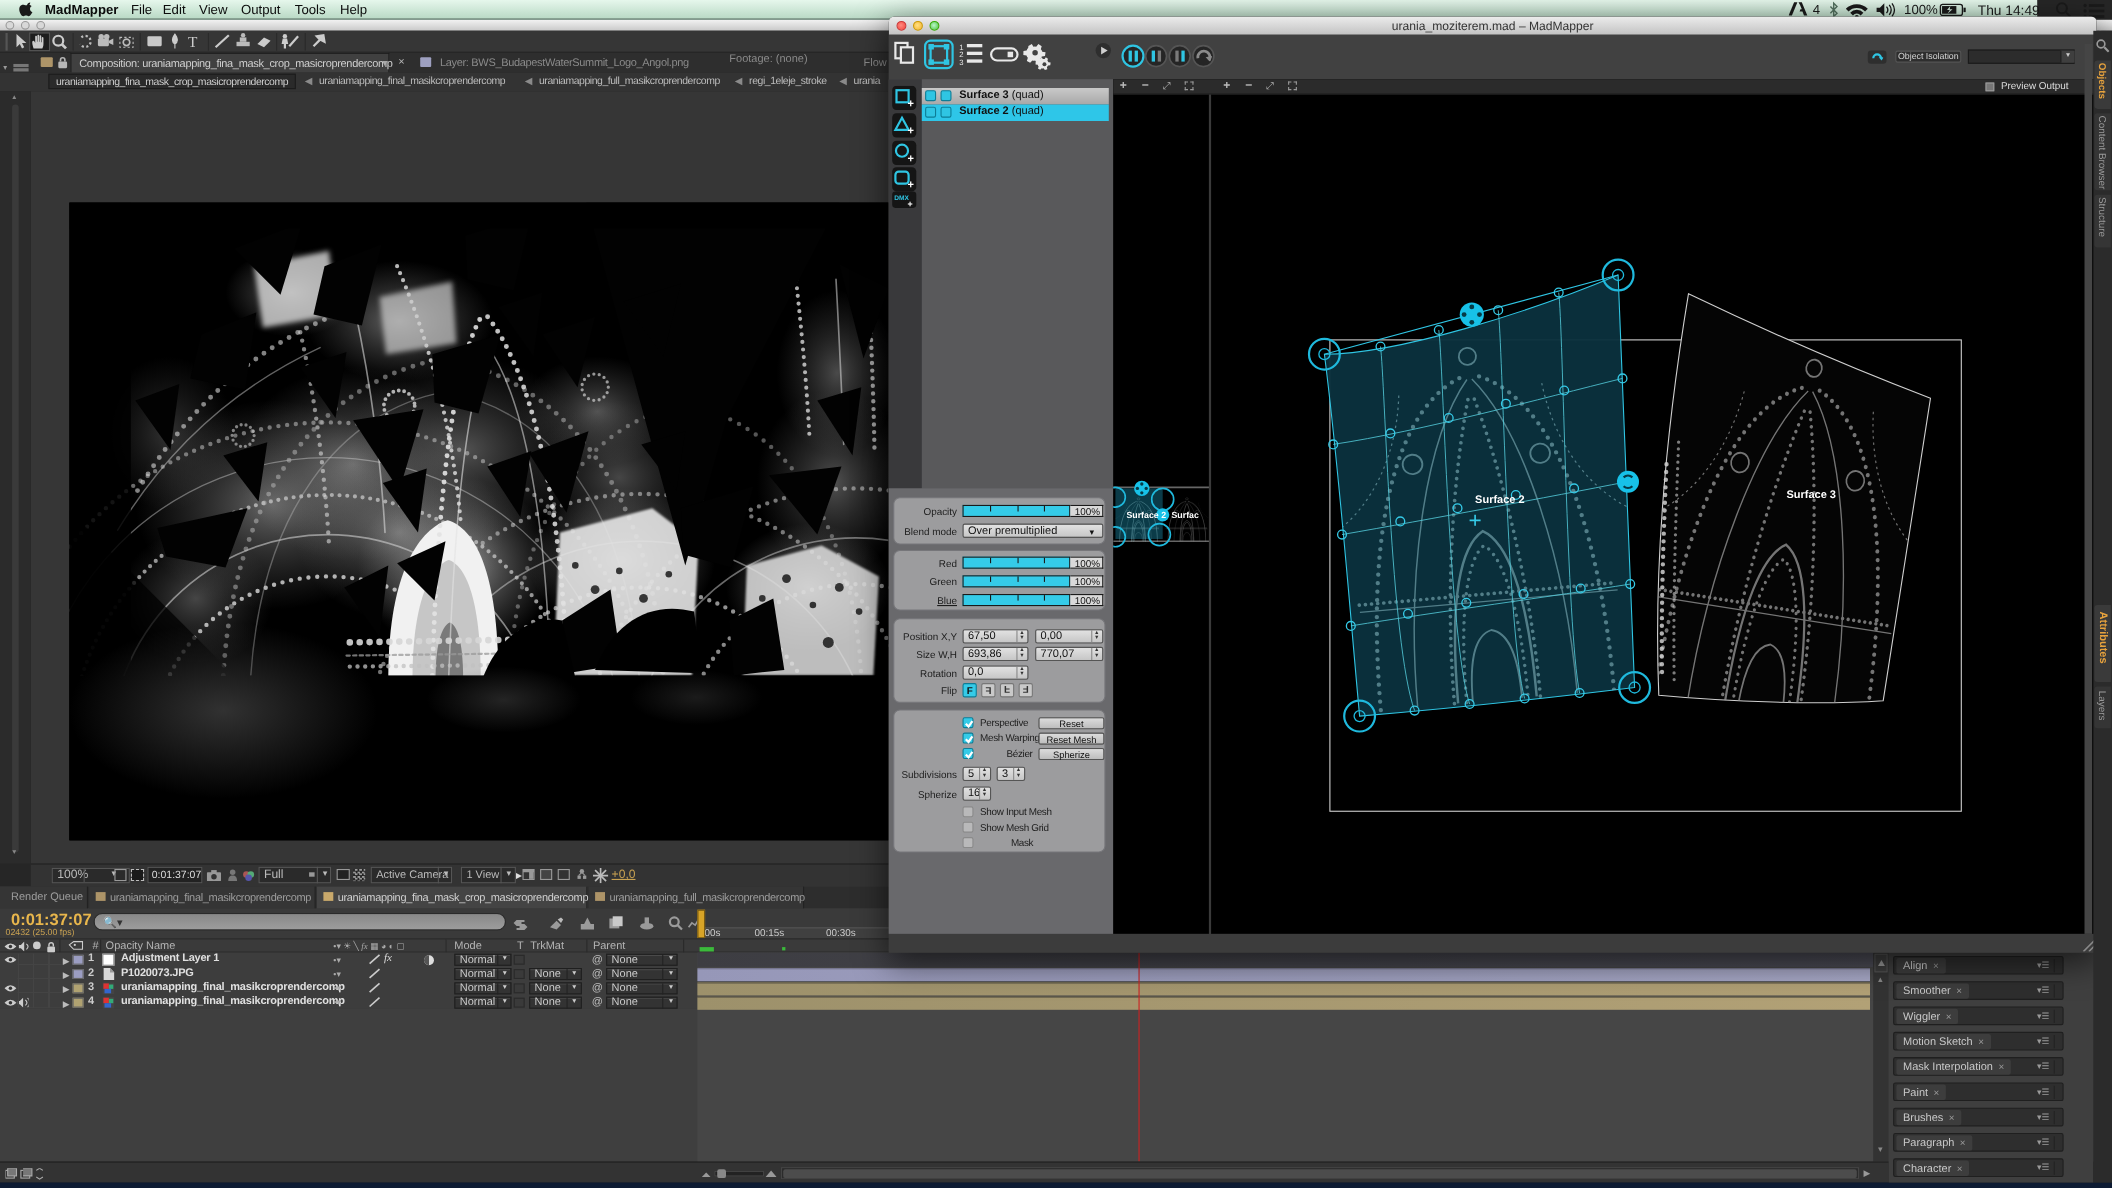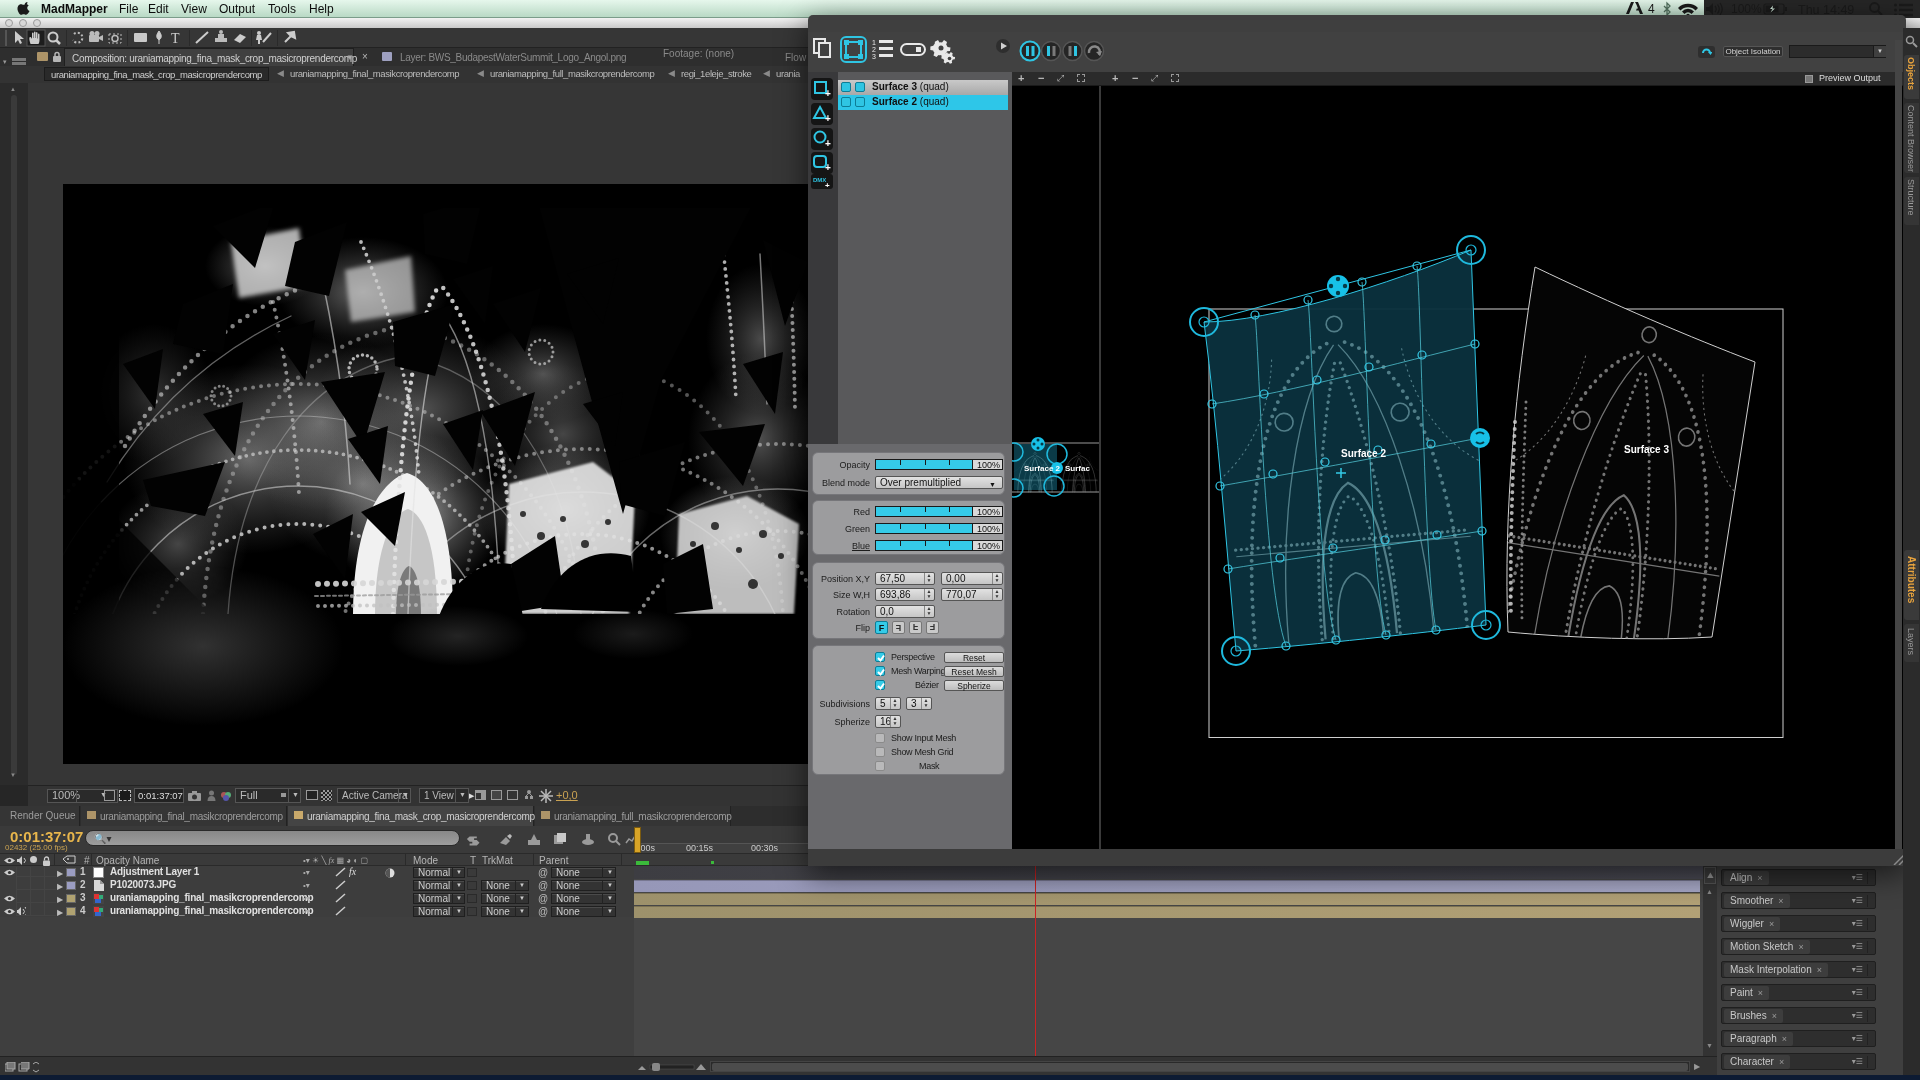--- a/index.html
+++ b/index.html
@@ -4,21 +4,21 @@
 <style>
   * { margin:0; padding:0; box-sizing:border-box; }
   html,body { width:1920px; height:1080px; overflow:hidden; background:#262626;
     font-family:"Liberation Sans", sans-serif; }
   .abs { position:absolute; }
   div,span { white-space:nowrap; }
 </style>
 </head>
 <body>
 
-<div class="abs" style="left:0;top:0;width:1704px;height:18px;background:linear-gradient(#e6f7ec,#b9d9c5);border-bottom:1px solid #7b9c8a;">
+<div class="abs" style="left:0;top:0;width:1852px;height:18px;background:linear-gradient(#e6f7ec,#b9d9c5);border-bottom:1px solid #7b9c8a;">
   <svg class="abs" style="left:17px;top:2px;" width="13" height="14" viewBox="0 0 13 14">
       <path fill="#1a1a1a" d="M9.3 0 C9.4 1 9 2 8.4 2.7 C7.8 3.4 6.8 4 5.9 3.9 C5.8 2.9 6.3 1.9 6.8 1.3 C7.4 0.6 8.5 0.1 9.3 0 Z M11.7 10.6 C11.3 11.5 11 11.9 10.5 12.7 C9.8 13.7 8.8 15 7.6 15 C6.5 15 6.2 14.3 4.8 14.3 C3.4 14.3 3.1 15 2 15 C0.8 15 -0.1 13.8 -0.8 12.8 C-2.7 9.9 -2.9 6.4 -1.7 4.6 C-0.9 3.3 0.4 2.6 1.6 2.6 C2.8 2.6 3.6 3.3 4.7 3.3 C5.7 3.3 6.3 2.6 7.8 2.6 C8.9 2.6 10 3.2 10.8 4.2 C8.2 5.7 8.6 9.3 11.7 10.6 Z" transform="scale(0.85) translate(3,0)"></path>
     </svg>
   <div class="abs" style="left:41px;top:2px;font-size:12px;font-weight:bold;color:#0c0c0c;">MadMapper</div>
   <div class="abs" style="left:119px;top:2px;font-size:12px;color:#0c0c0c;">File</div>
   <div class="abs" style="left:148px;top:2px;font-size:12px;color:#0c0c0c;">Edit</div>
   <div class="abs" style="left:181px;top:2px;font-size:12px;color:#0c0c0c;">View</div>
   <div class="abs" style="left:219px;top:2px;font-size:12px;color:#0c0c0c;">Output</div>
   <div class="abs" style="left:268px;top:2px;font-size:12px;color:#0c0c0c;">Tools</div>
   <div class="abs" style="left:309px;top:2px;font-size:12px;color:#0c0c0c;">Help</div>
@@ -744,20 +744,26 @@
   <div class="abs" style="left:1px;top:149px;width:15px;height:48px;background:#353535;border-radius:3px 0 0 3px;"></div>
   <div class="abs" style="left:3px;top:151px;writing-mode:vertical-rl;font-size:9px;color:#9a9a9a;">Structure</div>
   <div class="abs" style="left:1px;top:522px;width:15px;height:70px;background:#3a3a3a;border-radius:3px 0 0 3px;"></div>
   <div class="abs" style="left:3px;top:528px;writing-mode:vertical-rl;font-size:10px;font-weight:bold;color:#e8a33d;">Attributes</div>
   <div class="abs" style="left:1px;top:596px;width:15px;height:38px;background:#353535;border-radius:3px 0 0 3px;"></div>
   <div class="abs" style="left:3px;top:600px;writing-mode:vertical-rl;font-size:9px;color:#9a9a9a;">Layers</div>
 </div>
 
 <div class="abs" id="mm" style="left:808px;top:15px;width:1098px;height:851px;background:#3f3f3f;border-radius:5px 5px 0 0;box-shadow:0 8px 30px rgba(0,0,0,0.6);">
 
+  <div class="abs" style="left:0;top:0;width:1098px;height:17px;background:linear-gradient(#ececec,#c4c4c4);border-radius:5px 5px 0 0;border-bottom:1px solid #8a8a8a;">
+    <div class="abs" style="left:7px;top:4px;width:9px;height:9px;border-radius:50%;background:radial-gradient(circle at 3px 3px,#ff8a80,#f4433a);border:1px solid #c33;"></div>
+    <div class="abs" style="left:22px;top:4px;width:9px;height:9px;border-radius:50%;background:radial-gradient(circle at 3px 3px,#ffe082,#f7b32a);border:1px solid #c90;"></div>
+    <div class="abs" style="left:37px;top:4px;width:9px;height:9px;border-radius:50%;background:radial-gradient(circle at 3px 3px,#b9f6ca,#47c13a);border:1px solid #3a0;"></div>
+    <div class="abs" style="left:0;width:1098px;top:3px;text-align:center;font-size:11px;color:#333;">urania_moziterem.mad – MadMapper</div>
+  </div>
 
   <div class="abs" id="mm-toolbar" style="left:0;top:17px;width:1098px;height:40px;background:#414141;">
     <svg class="abs" style="left:0;top:0;" width="320" height="40">
       <g>
         <rect x="6" y="7" width="11" height="14" fill="none" stroke="#e8e8e8" stroke-width="2"></rect>
         <rect x="11" y="11" width="11" height="14" fill="#414141" stroke="#e8e8e8" stroke-width="2"></rect>
       </g>
       <g>
         <rect x="33" y="5" width="25" height="25" rx="5" fill="none" stroke="#2fc5e3" stroke-width="2"></rect>
         <rect x="38" y="10" width="15" height="15" fill="none" stroke="#2fc5e3" stroke-width="2"></rect>

